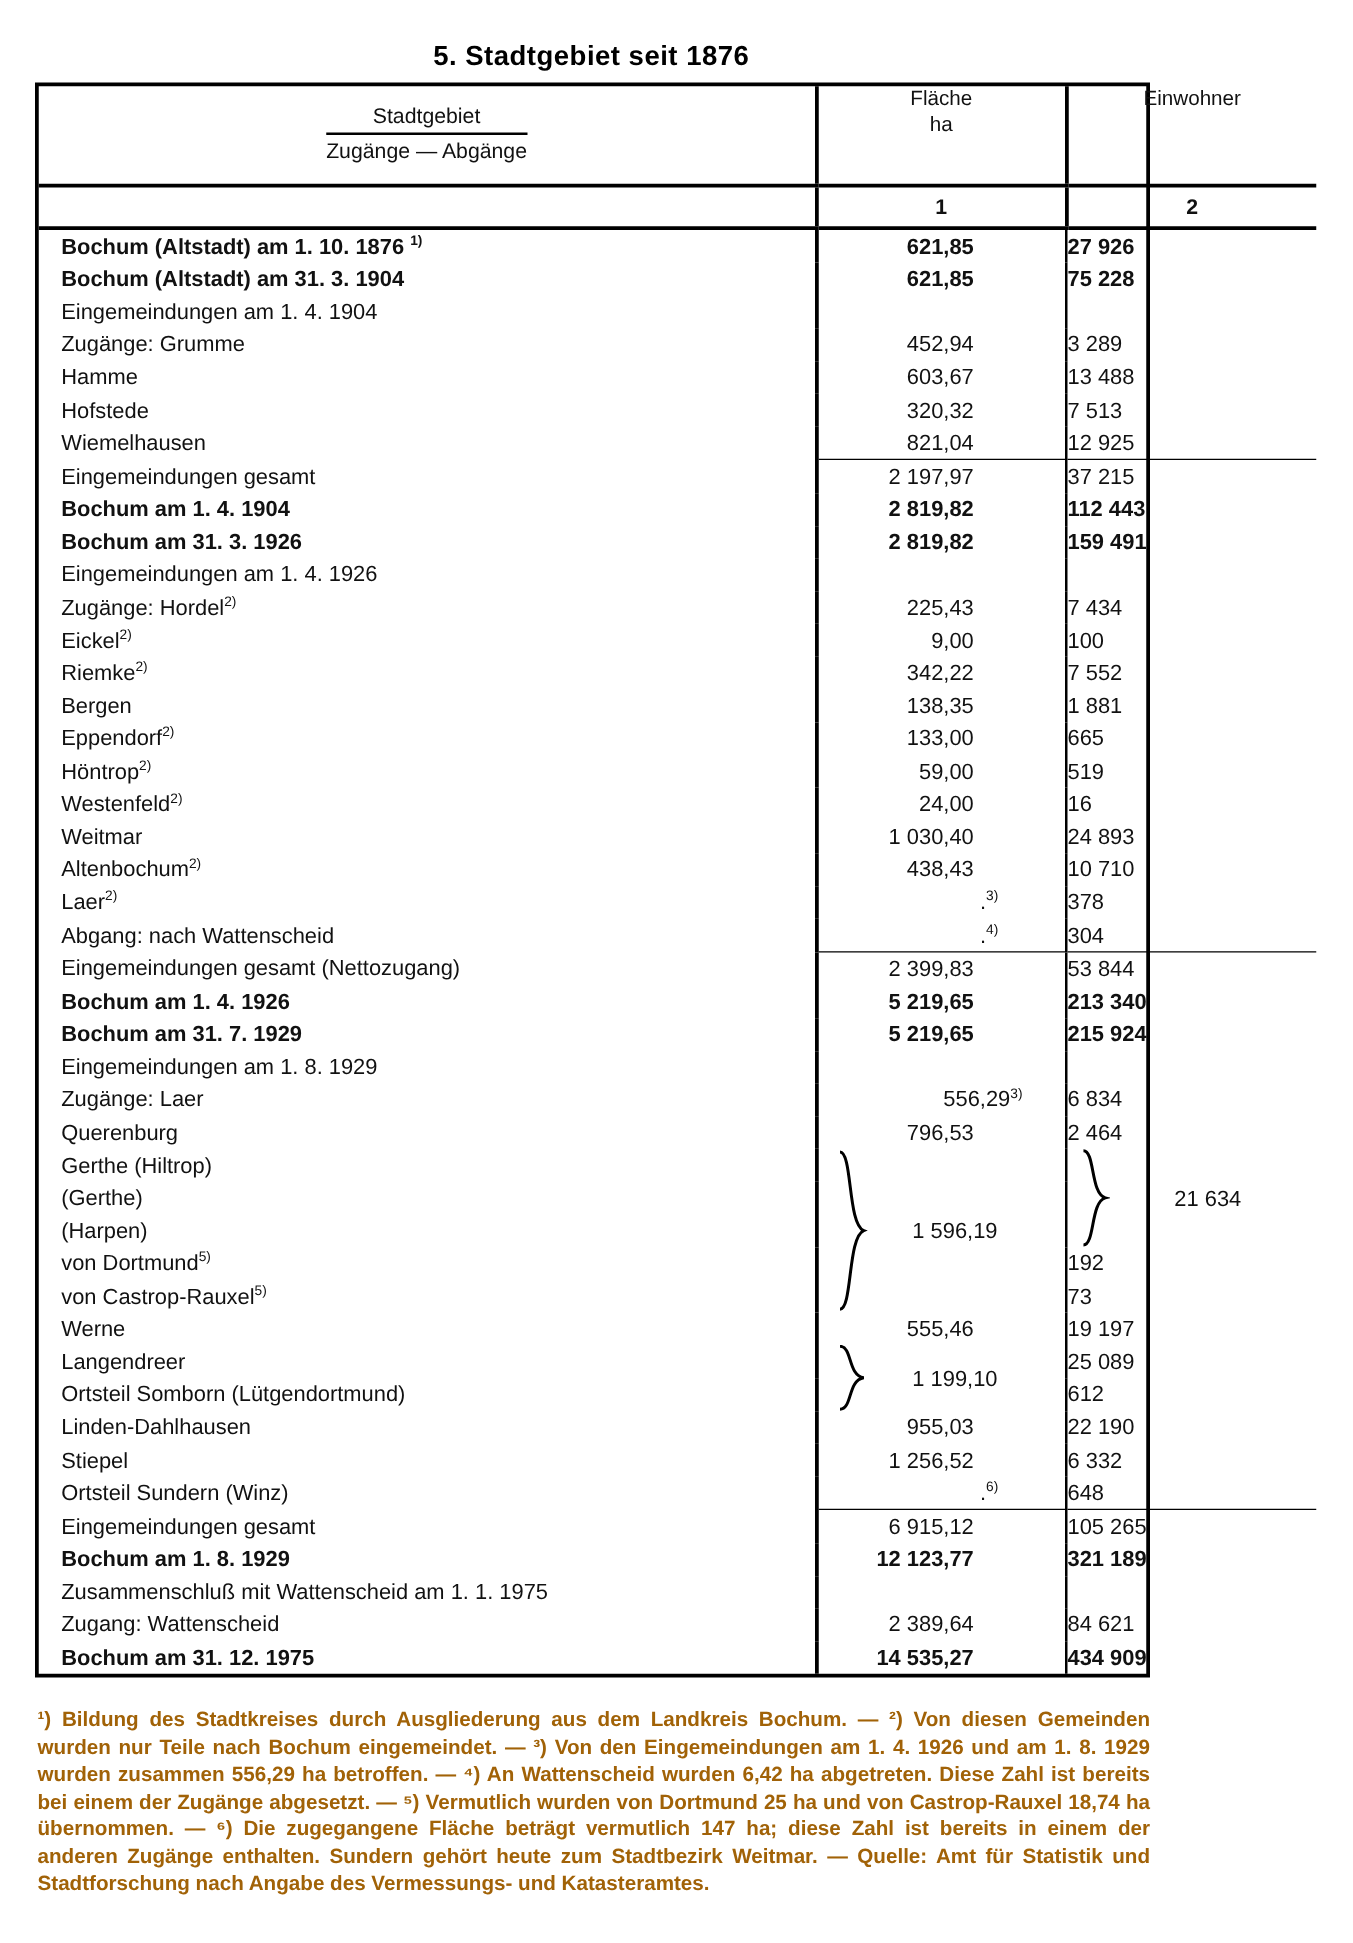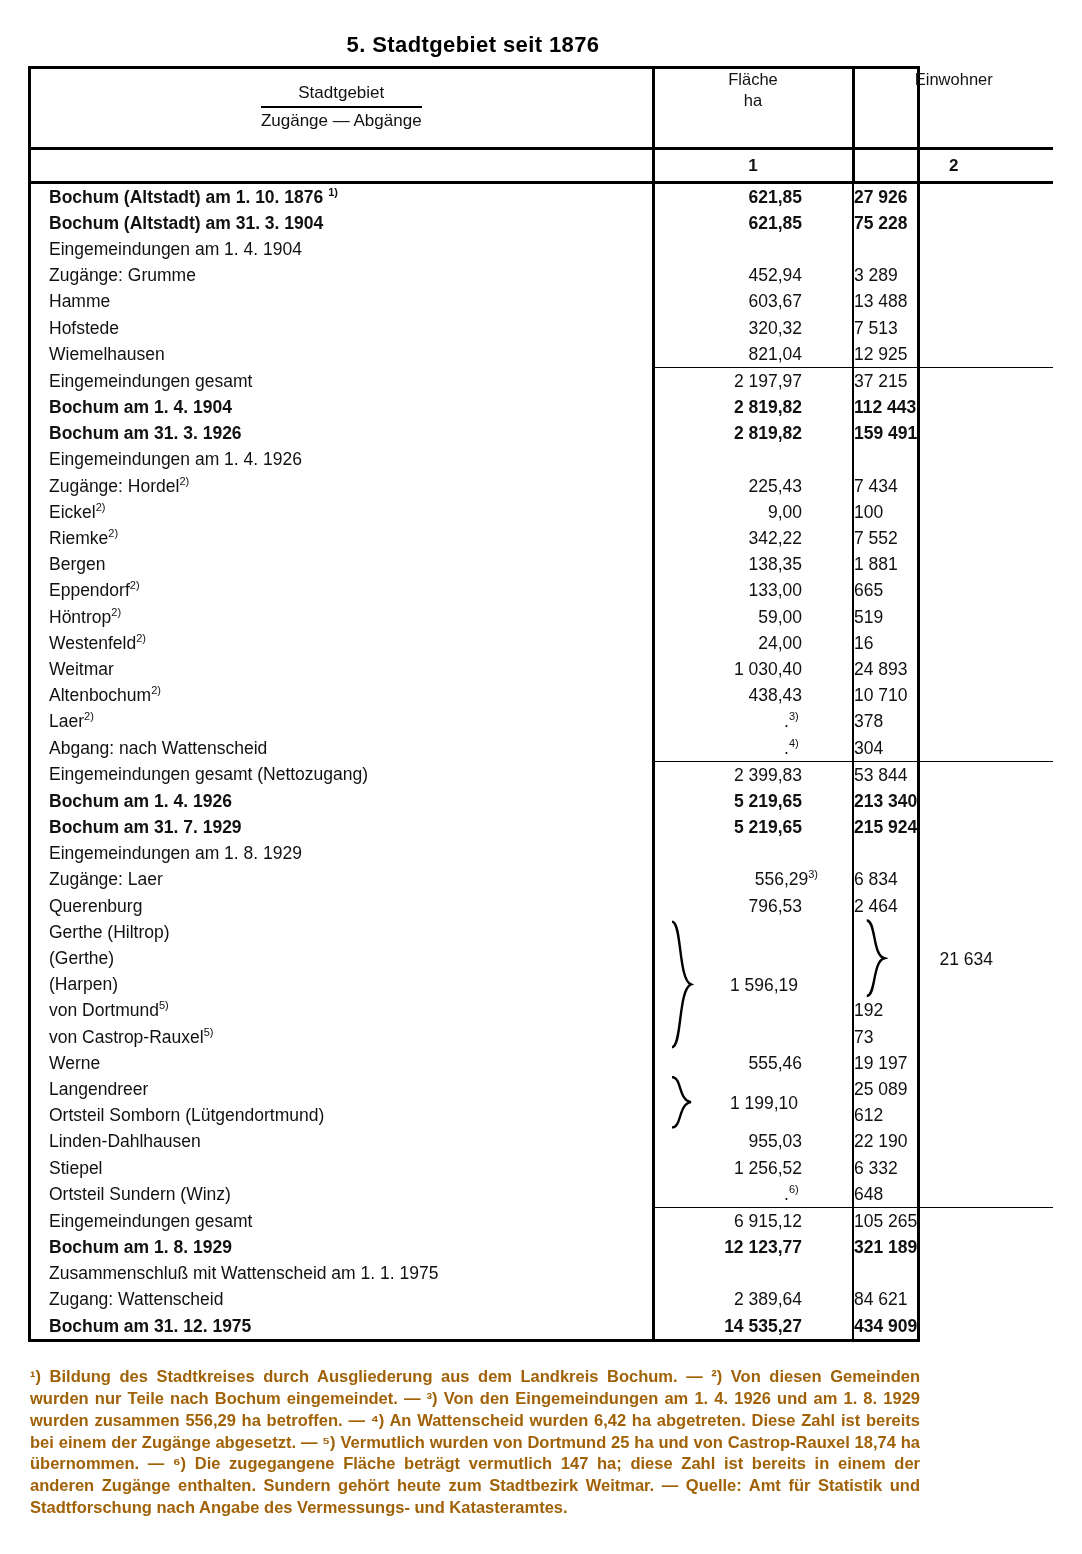--- a/index.html
+++ b/index.html
@@ -94,21 +94,21 @@
     vertical-align:middle;
   }
   td.lab{
     padding-left:18px;
     white-space:nowrap;
     font-size:17.5px;
   }
   td.num{
     border-left:3px solid #000;
     text-align:right;
-    padding-right:50px;
+    padding-right:73px;
     font-size:17.5px;
     white-space:nowrap;
     position:relative;
   }
   td.num2{
     border-left:2px solid #000;
     padding-right:50px;
     font-size:17.5px;
     white-space:nowrap;
     position:relative;

